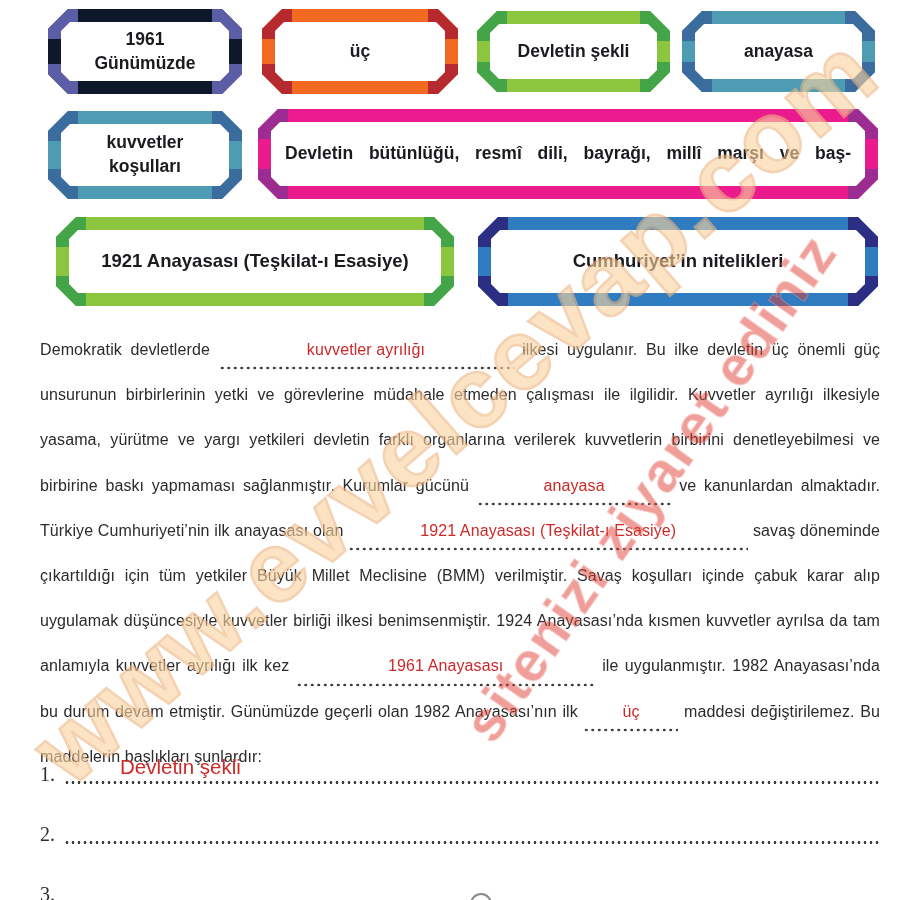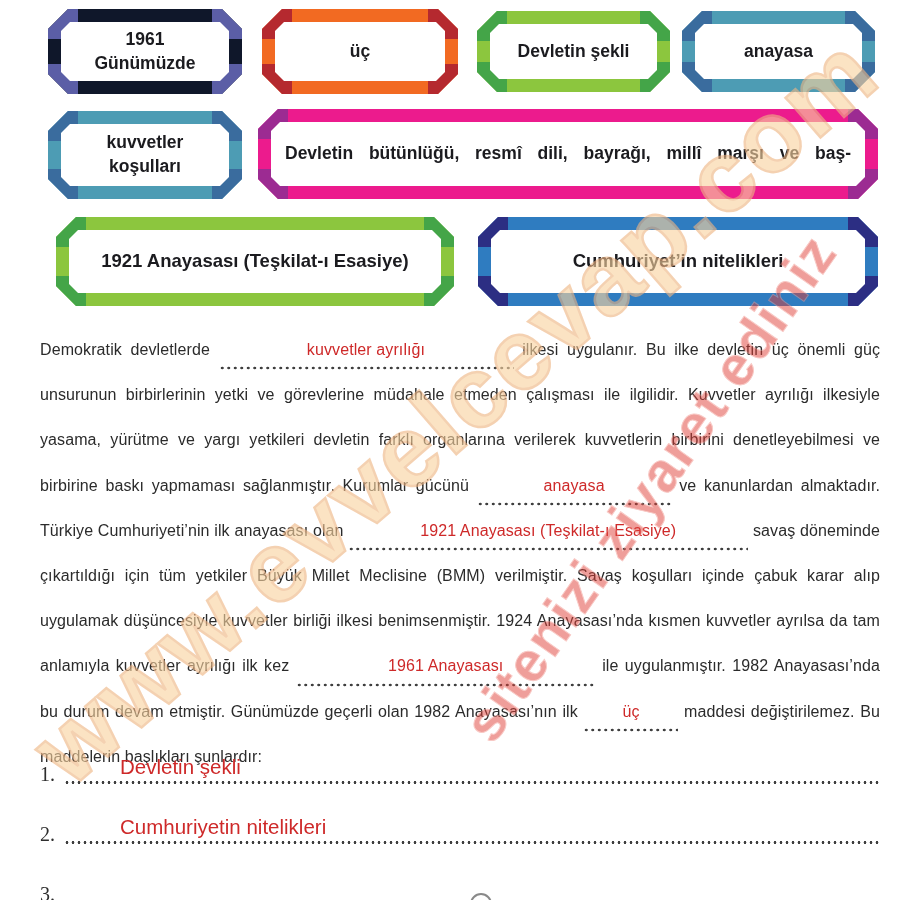--- a/index.html
+++ b/index.html
@@ -183,21 +183,20 @@
 
   <div class="answers" id="answers">
       <div class="answer-item">
         <span class="num">1.</span>
         <span class="dotline"></span>
         <span class="ans">Devletin şekli</span>
       </div>
       <div class="answer-item">
         <span class="num">2.</span>
         <span class="dotline"></span>
-        <span class="ans">Cumhuriyetin nitelikleri</span>
       </div>
       <div class="answer-item">
         <span class="num">3.</span>
       </div>
     </div>
 
   <div class="artifact"></div>
 
   <div class="wm-layer">
     <div class="wm-main">www.evvelcevap.com</div>

